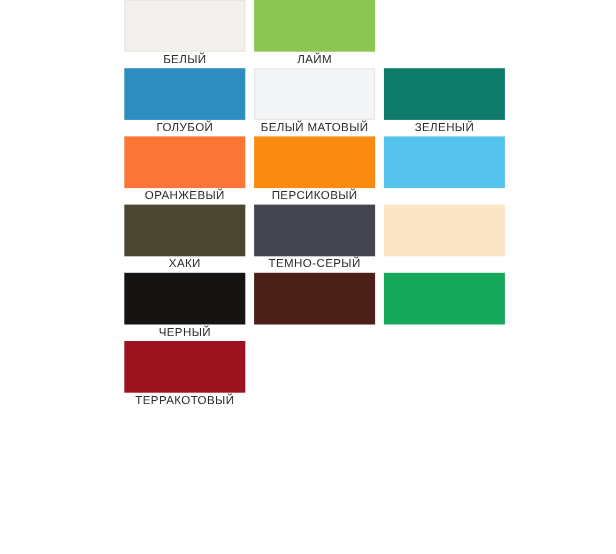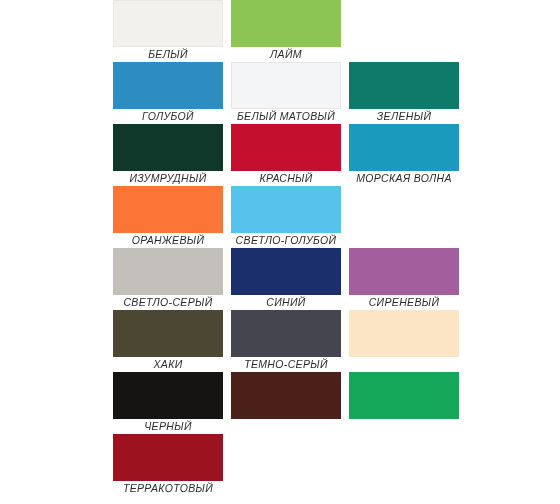--- a/index.html
+++ b/index.html
@@ -23,21 +23,20 @@
     display: flex;
     flex-direction: column;
     padding-left: 113px;
     padding-right: 110px;
     box-sizing: border-box;
   }
   .palette-row {
     display: flex;
     flex-direction: row;
     height: 62px;
-    font-style: italic;
   }
   .palette-cell {
     width: 110px;
     margin-right: 8px;
     display: flex;
     flex-direction: column;
     box-sizing: border-box;
   }
   .palette-cell:last-child {
     margin-right: 0;
@@ -90,54 +89,29 @@
           <div class="swatch swatch-light" style="background-color: rgb(244, 245, 246);"></div>
           <div class="swatch-label">БЕЛЫЙ МАТОВЫЙ</div>
         </div>
         <div class="palette-cell">
           <div class="swatch" style="background-color: rgb(14, 122, 106);"></div>
           <div class="swatch-label">ЗЕЛЕНЫЙ</div>
         </div>
       </div>
       <div class="palette-row">
         <div class="palette-cell">
-          <div class="swatch" style="background-color: rgb(16, 56, 42);"></div>
-          <div class="swatch-label">ИЗУМРУДНЫЙ</div>
-        </div>
-        <div class="palette-cell">
-          <div class="swatch" style="background-color: rgb(196, 16, 46);"></div>
-          <div class="swatch-label">КРАСНЫЙ</div>
-        </div>
-        <div class="palette-cell">
-          <div class="swatch" style="background-color: rgb(26, 155, 189);"></div>
-          <div class="swatch-label">МОРСКАЯ ВОЛНА</div>
-        </div>
-      </div>
-      <div class="palette-row">
-        <div class="palette-cell">
           <div class="swatch" style="background-color: rgb(250, 117, 54);"></div>
           <div class="swatch-label">ОРАНЖЕВЫЙ</div>
         </div>
         <div class="palette-cell">
-          <div class="swatch" style="background-color: rgb(85, 195, 236);"></div>
-          <div class="swatch-label">СВЕТЛО-ГОЛУБОЙ</div>
-        </div>
-      </div>
-      <div class="palette-row">
-        <div class="palette-cell">
-          <div class="swatch" style="background-color: rgb(195, 191, 187);"></div>
-          <div class="swatch-label">СВЕТЛО-СЕРЫЙ</div>
+          <div class="swatch" style="background-color: rgb(250, 139, 16);"></div>
+          <div class="swatch-label">ПЕРСИКОВЫЙ</div>
         </div>
         <div class="palette-cell">
-          <div class="swatch" style="background-color: rgb(26, 47, 107);"></div>
-          <div class="swatch-label">СИНИЙ</div>
-        </div>
-        <div class="palette-cell">
-          <div class="swatch" style="background-color: rgb(163, 94, 157);"></div>
-          <div class="swatch-label">СИРЕНЕВЫЙ</div>
+          <div class="swatch" style="background-color: rgb(85, 195, 236);"></div>
         </div>
       </div>
       <div class="palette-row">
         <div class="palette-cell">
           <div class="swatch" style="background-color: rgb(76, 71, 51);"></div>
           <div class="swatch-label">ХАКИ</div>
         </div>
         <div class="palette-cell">
           <div class="swatch" style="background-color: rgb(68, 69, 78);"></div>
           <div class="swatch-label">ТЕМНО-СЕРЫЙ</div>

